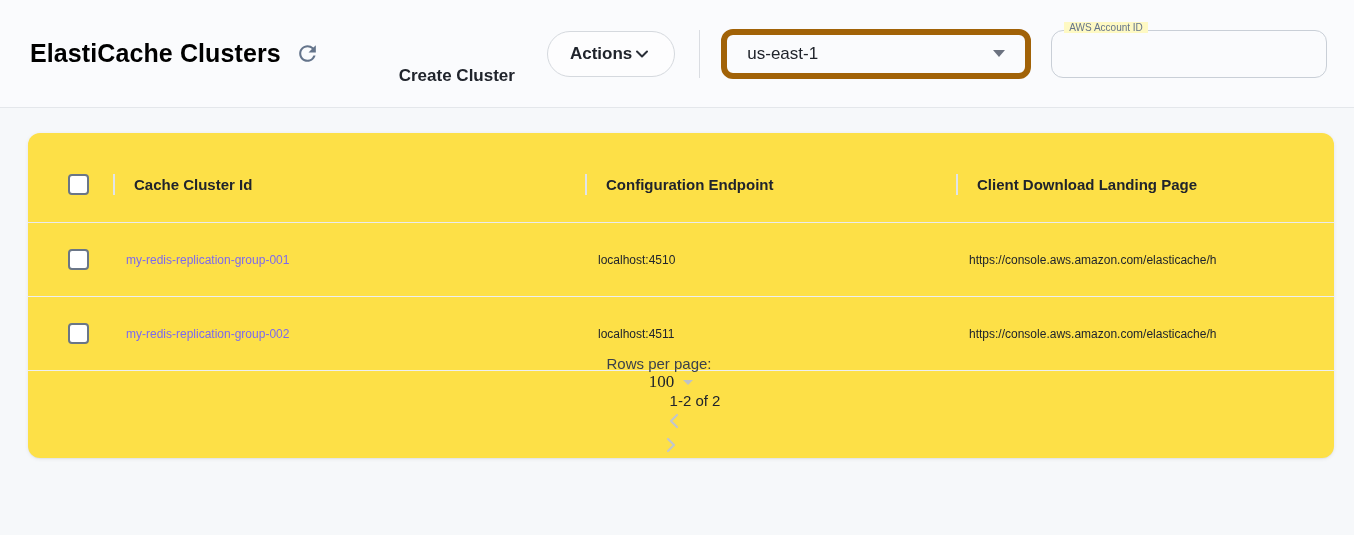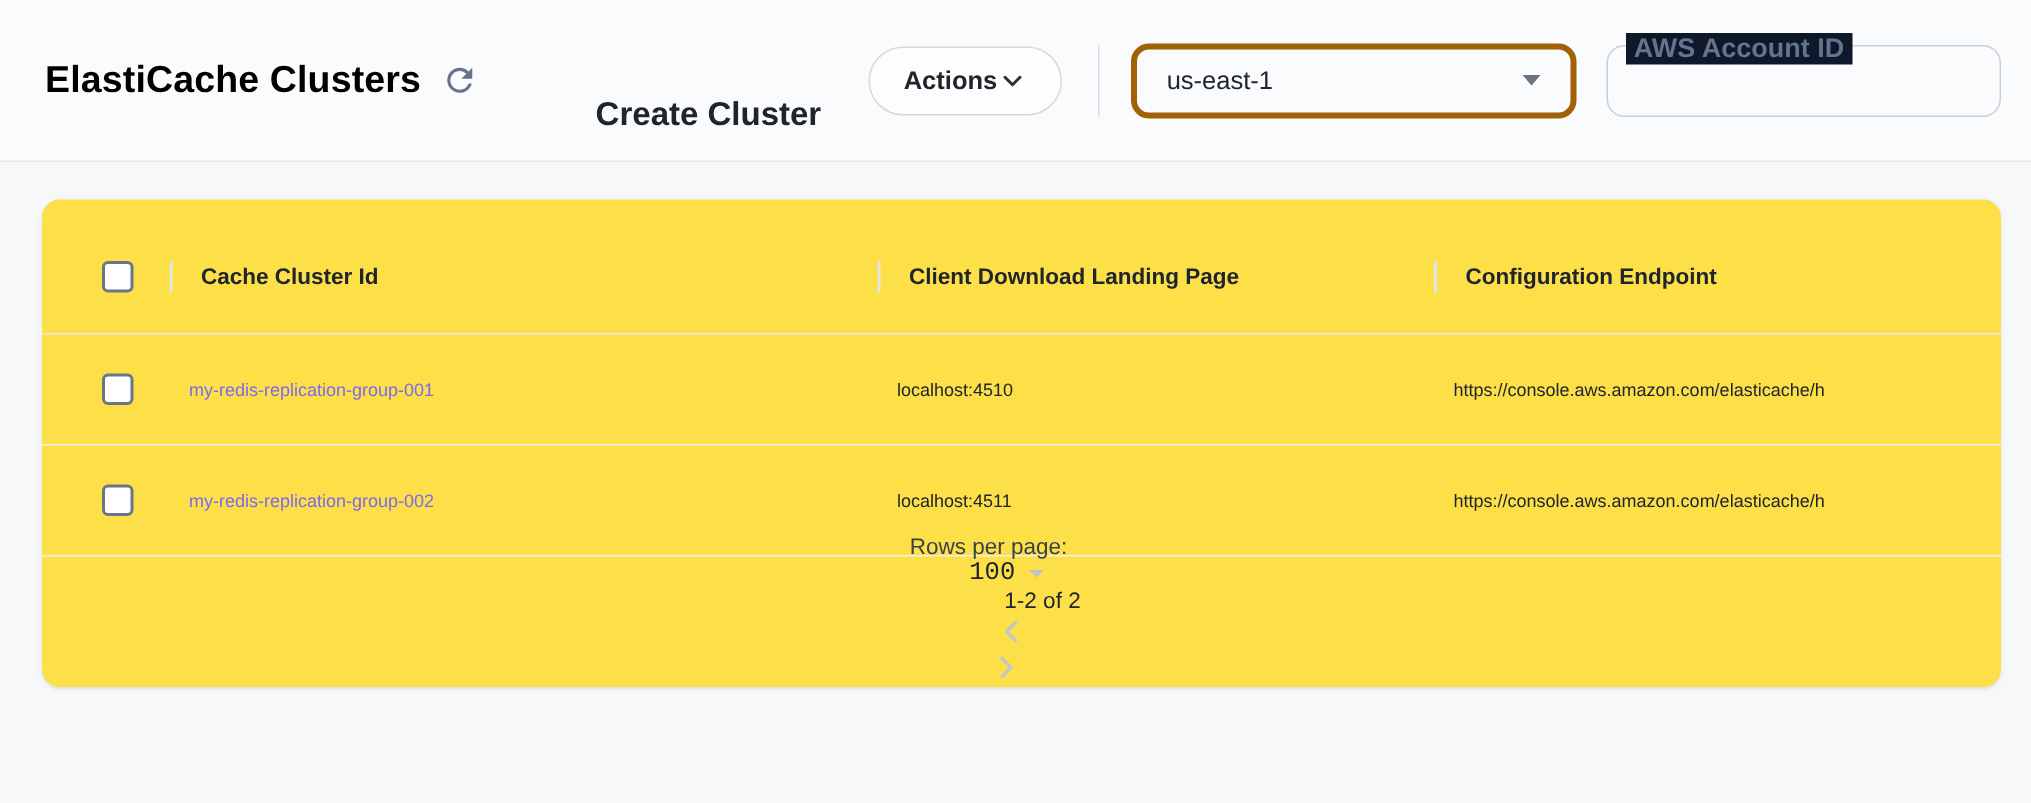--- a/index.html
+++ b/index.html
@@ -35,21 +35,21 @@
     align-items: center;
     justify-content: center;
     width: 34px; height: 34px;
     margin-left: 10px;
   }
   .text-btn {
     background: none;
     border: none;
     cursor: pointer;
     font-family: inherit;
-    font-size: 22px;
+    font-size: 17px;
     font-weight: 600;
     color: #20242c;
     margin-left: 74px;
     margin-top: 44px;
   }
   .actions-btn {
     margin-left: 32px;
     height: 46px;
     padding: 0 22px;
     border: 1px solid #d5d9de;
@@ -67,21 +67,21 @@
   .v-divider {
     width: 1px;
     height: 48px;
     background: #dadde2;
     margin-left: 24px;
   }
   .region-select {
     margin-left: 21px;
     width: 310px;
     height: 50px;
-    border: 4px solid #a16207;
+    border: 6px solid #a16207;
     border-radius: 12px;
     background: #fafbfd;
     display: inline-flex;
     align-items: center;
     justify-content: space-between;
     padding: 0 20px;
     cursor: pointer;
     font-family: inherit;
     font-size: 17px;
     color: #20242c;
@@ -99,25 +99,24 @@
     border: 1px solid #c9cfd7;
     border-radius: 12px;
     position: relative;
     display: flex;
     align-items: center;
   }
   .account-label {
     position: absolute;
     top: -9px;
     left: 12px;
-    background: #0f172a;
+    background: #fef9c3;
     padding: 0 5px;
-    font-size: 18px;
+    font-size: 10px;
     color: #64748b;
-    font-weight: bold;
   }
   .account-input {
     border: none;
     background: transparent;
     outline: none;
     width: 100%;
     padding: 0 16px;
     font-family: inherit;
     font-size: 17px;
     color: #171b24;
@@ -194,21 +193,21 @@
     flex-direction: column;
   }
   .rpp-label { font-size: 15px; color: #3b414b; }
   .rpp-select {
     display: inline-flex;
     align-items: center;
     margin-left: 24px;
     cursor: pointer;
     background: none;
     border: none;
-    font-family: Liberation Mono, monospace;
+    font-family: Liberation Serif, serif;
     text-align: right;
   }
   .rpp-value { font-size: 17px; color: #20242c; }
   .tri-down-small {
     width: 0; height: 0;
     border-left: 5px solid transparent;
     border-right: 5px solid transparent;
     border-top: 5px solid #bdc2c8;
     margin-left: 9px;
   }
@@ -268,25 +267,25 @@
     <div class="grid-row grid-head">
       <div class="cell-check">
         <span class="checkbox"></span>
       </div>
       <div class="head-cell">
         <span class="col-sep"></span>
         <span>Cache Cluster Id</span>
       </div>
       <div class="head-cell">
         <span class="col-sep"></span>
-        <span>Client Download Landing Page</span>
+        <span>Configuration Endpoint</span>
       </div>
       <div class="head-cell">
         <span class="col-sep"></span>
-        <span>Configuration Endpoint</span>
+        <span>Client Download Landing Page</span>
       </div>
     </div>
 
     <div class="grid-row grid-data">
       <div class="cell-check">
         <span class="checkbox"></span>
       </div>
       <div class="data-cell">
         <a class="cluster-link">my-redis-replication-group-001</a>
       </div>

